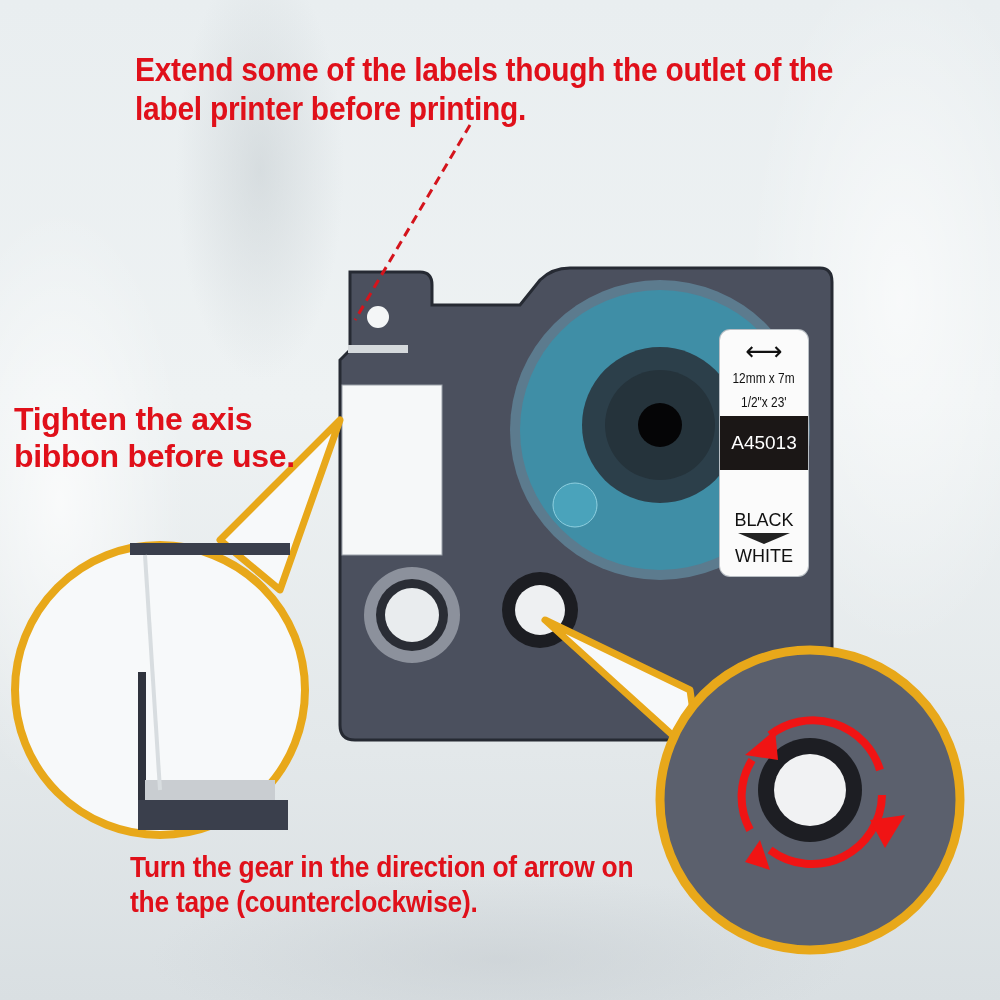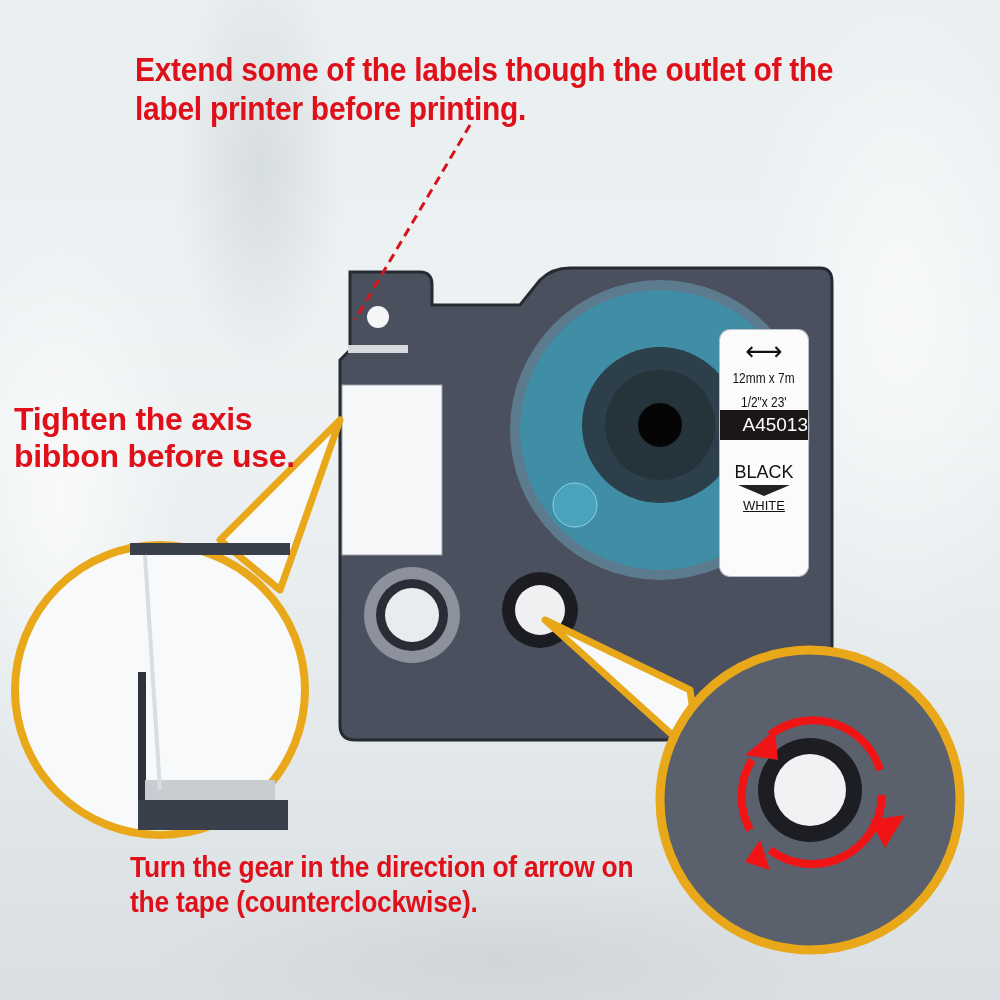--- a/index.html
+++ b/index.html
@@ -27,29 +27,29 @@
   svg.scene { position: absolute; left: 0; top: 0; }
 
   .label-card {
     position: absolute; left: 720px; top: 330px; width: 88px; height: 246px;
     background: #fbfbfb; border-radius: 10px; box-shadow: 0 0 0 1px #b8bec4;
     display: flex; flex-direction: column; align-items: center; color: #111;
   }
   .label-card .arrow { margin-top: 10px; font-size: 26px; line-height: 22px; }
   .label-card .dim { font-size: 14px; margin-top: 8px; transform: scaleX(0.85); }
   .label-card .code {
-    width: 100%; background: #1b1716; color: #fff;
-    text-align: right; font-size: 19px; padding: 4px 0; transform-origin: center;
+    margin-top: 6px; width: 100%; background: #1b1716; color: #fff;
+    text-align: center; font-size: 19px; padding: 16px 0; transform-origin: center;
   }
-  .label-card .color1 { margin-top: 22px; font-size: 18px; }
+  .label-card .color1 { margin-top: 40px; font-size: 18px; }
   .label-card .tri {
     width: 0; height: 0; border-left: 26px solid transparent; border-right: 26px solid transparent;
     border-top: 11px solid #222; margin: 2px 0;
   }
-  .label-card .color2 { font-size: 13px; text-decoration: underline; }
+  .label-card .color2 { font-size: 18px; }
 </style>
 </head>
 <body>
 
 <div class="bg-blur"></div>
 
 <svg class="scene" width="1000" height="1000" viewBox="0 0 1000 1000">
 
   <path d="M350 272 L420 272 Q432 272 432 285 L432 305 L520 305 L540 280 Q552 268 570 268 L820 268 Q832 268 832 282 L832 720 Q832 740 815 740 L355 740 Q340 740 340 725 L340 360 L350 350 Z" fill="#4b505e" stroke="#262a33" stroke-width="3"></path>
 

